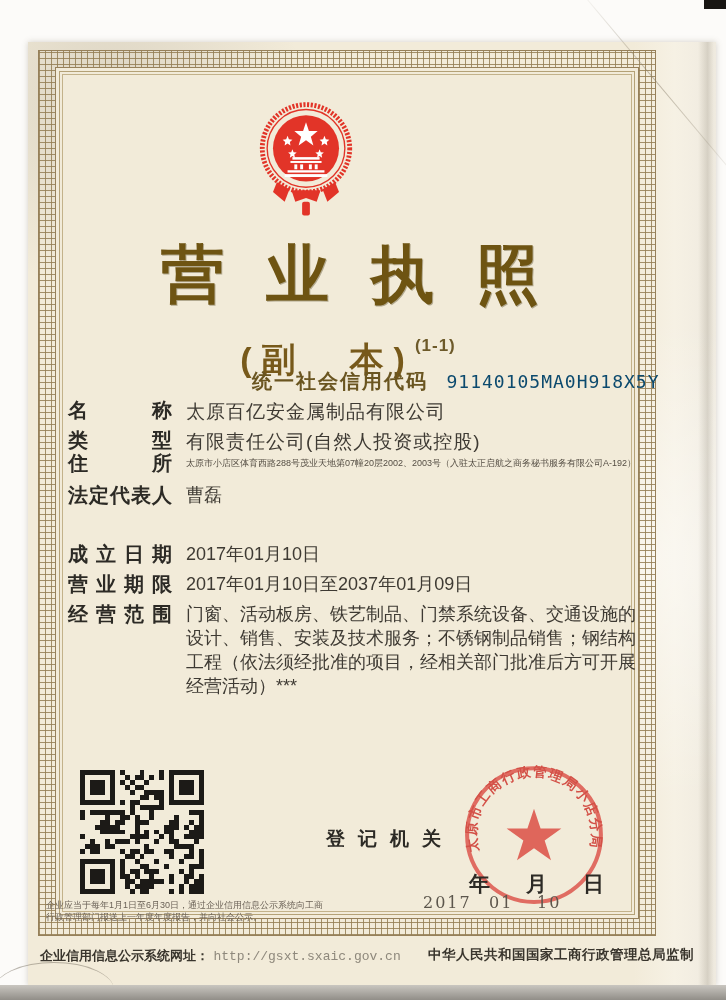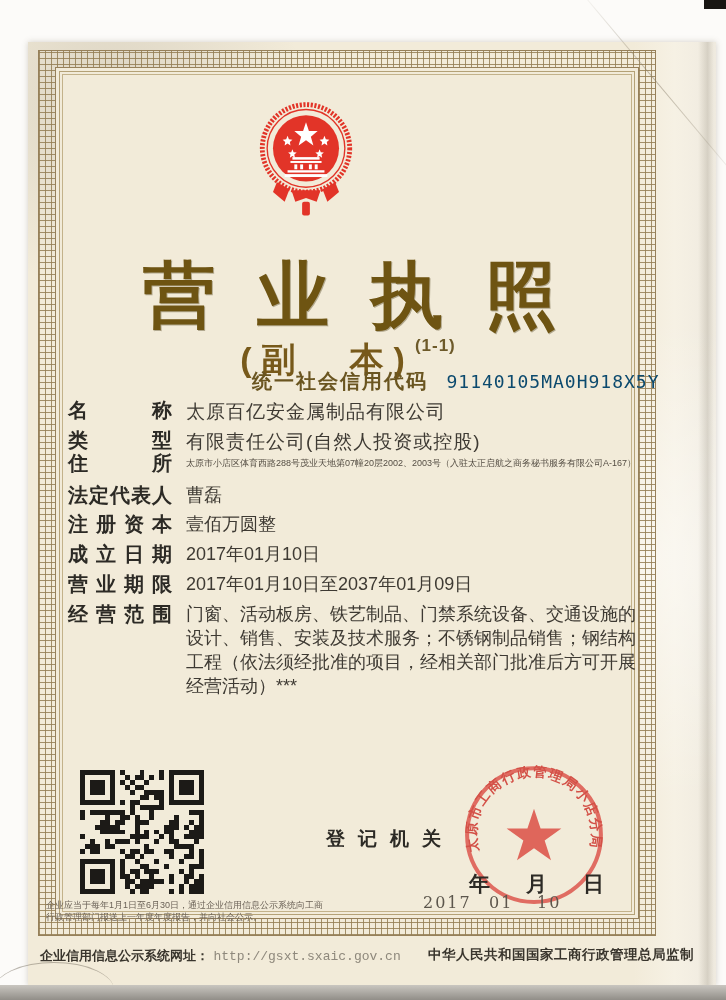--- a/index.html
+++ b/index.html
@@ -44,22 +44,22 @@
   }
   .corner-chip{position:absolute;right:0;top:0;width:22px;height:9px;background:#181613;}
   .bottom-band{
     position:absolute;left:0;bottom:0;width:726px;height:15px;
     background:linear-gradient(180deg,#c9c6c0,#918e88);
   }
   
   .emblem{position:absolute;left:257px;top:93px;width:98px;height:136px;}
   
   .title{
-    position:absolute;left:0;top:248px;width:700px;text-align:center;
-    font-size:72px;font-weight:900;color:#6e5412;letter-spacing:42px;text-indent:42px;
+    position:absolute;left:0;top:232px;width:700px;text-align:center;
+    font-size:63px;font-weight:900;color:#6e5412;letter-spacing:42px;text-indent:42px;
     text-shadow:1px 1px 0 rgba(60,45,5,.35);
   }
   .subtitle-wrap{position:absolute;left:0;top:336px;width:696px;text-align:center;
     color:#77591a;font-weight:900;font-size:34px;letter-spacing:10px;}
   .subtitle-sup{font-size:17px;font-weight:700;vertical-align:20px;letter-spacing:1px;color:#6d5a2a;}
   .credit-line{position:absolute;left:252px;top:368px;white-space:nowrap;}
   .credit-label{font-size:20px;font-weight:900;color:#6a5520;letter-spacing:2px;}
   .credit-code{font-size:18px;color:#0c4a6e;font-family:"DejaVu Sans Mono",monospace;margin-left:14px;letter-spacing:1px;}
   
   .row{position:absolute;left:68px;width:572px;display:flex;align-items:flex-start;}
@@ -146,29 +146,25 @@
   <div class="row" style="top:429px">
     <span class="flabel">类型</span>
     <span class="fvalue big">有限责任公司(自然人投资或控股)</span>
   </div>
   <div class="row" style="top:399px">
     <span class="flabel">名称</span>
     <span class="fvalue big">太原百亿安金属制品有限公司</span>
   </div>
   <div class="row" style="top:452px">
     <span class="flabel">住所</span>
-    <span class="fvalue small">太原市小店区体育西路288号茂业天地第07幢20层2002、2003号（入驻太正启航之商务秘书服务有限公司A-167）</span>
+    <span class="fvalue small">太原市小店区体育西路288号茂业天地第07幢20层2002、2003号（入驻太正启航之商务秘书服务有限公司A-192）</span>
   </div>
   <div class="row" style="top:484px">
     <span class="flabel">法定代表人</span>
     <span class="fvalue">曹磊</span>
-  </div>
-  <div class="row" style="top:513px">
-    <span class="flabel">注册资本</span>
-    <span class="fvalue">壹佰万圆整</span>
   </div>
   <div class="row" style="top:543px">
     <span class="flabel">成立日期</span>
     <span class="fvalue">2017年01月10日</span>
   </div>
   <div class="row" style="top:573px">
     <span class="flabel">营业期限</span>
     <span class="fvalue">2017年01月10日至2037年01月09日</span>
   </div>
   <div class="row" style="top:603px">

